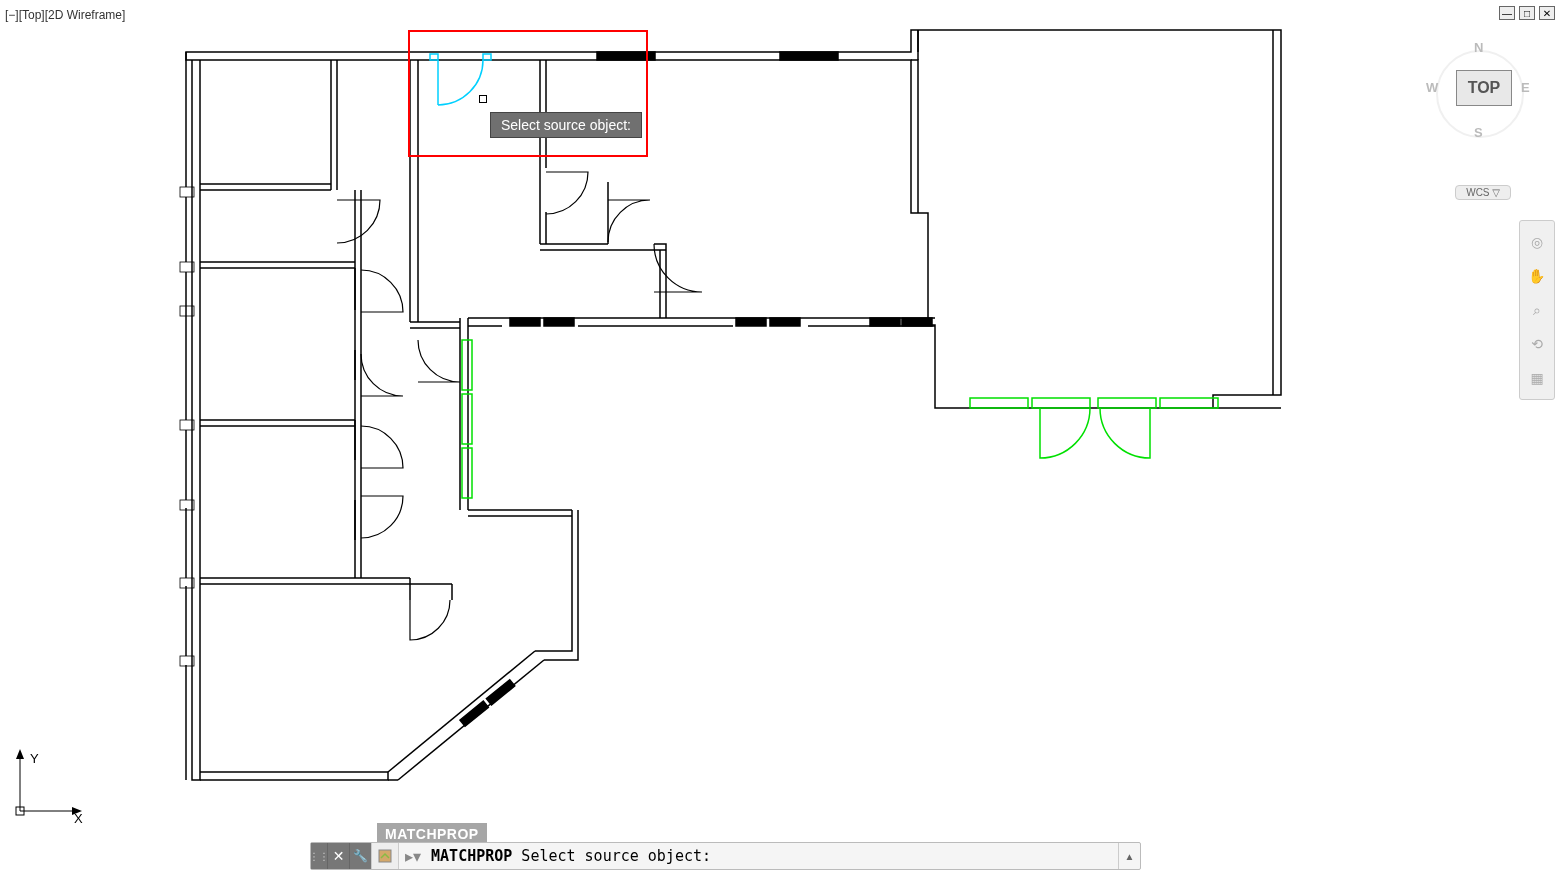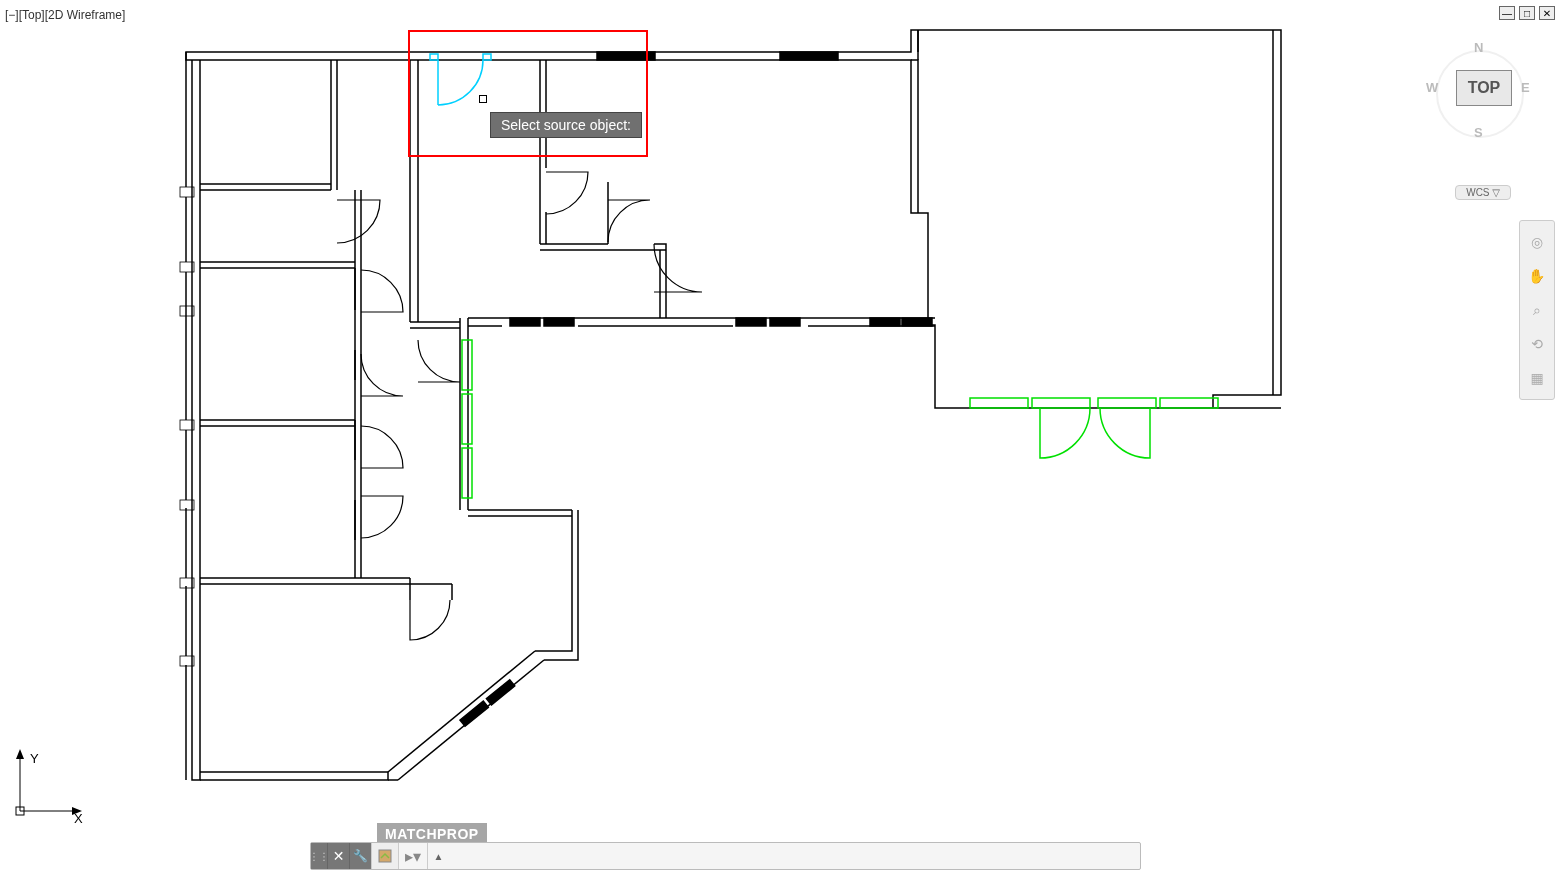--- a/index.html
+++ b/index.html
@@ -227,14 +227,17 @@
   <div class="cmd-handle">⋮⋮</div>
   <div class="cmd-close">✕</div>
   <div class="cmd-wrench">🔧</div>
   <div class="cmd-icon">
     <svg width="16" height="16">
         <rect x="2" y="2" width="12" height="12" fill="#d4a86a" stroke="#888"></rect>
         <path d="M 4 10 L 8 6 L 12 10" stroke="#8b4" stroke-width="1.5" fill="none"></path>
       </svg>
   </div>
   <div class="cmd-chev">▸▾</div>
+  <div class="cmd-text">
+    <strong>MATCHPROP</strong><span> Select source object:</span>
+  </div>
   <div class="cmd-arrow">▲</div>
 </div>
 
 </body></html>

